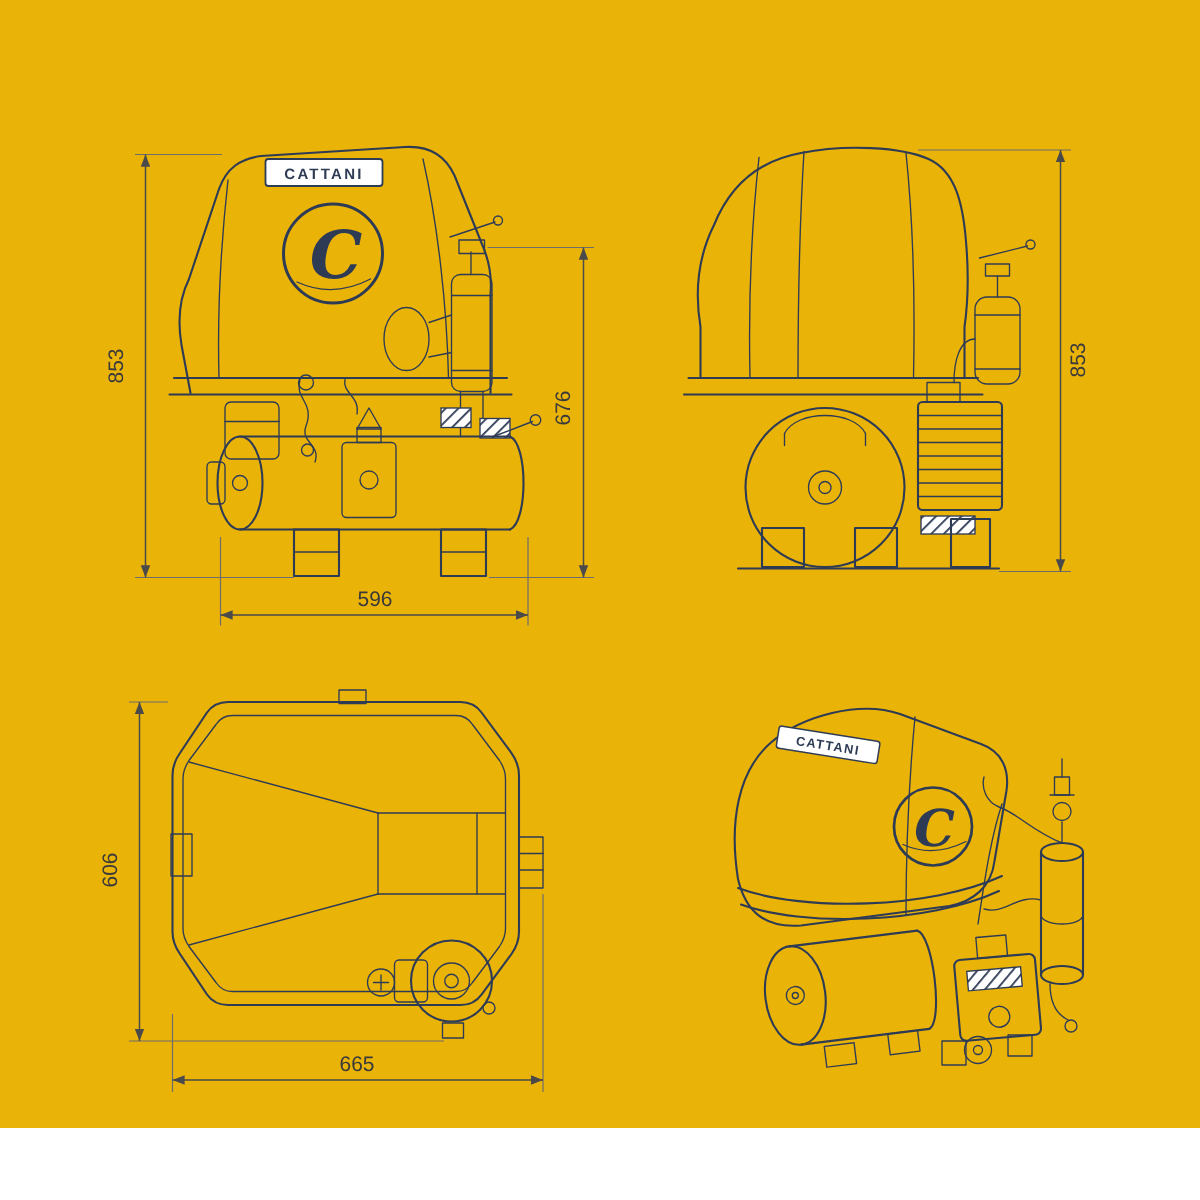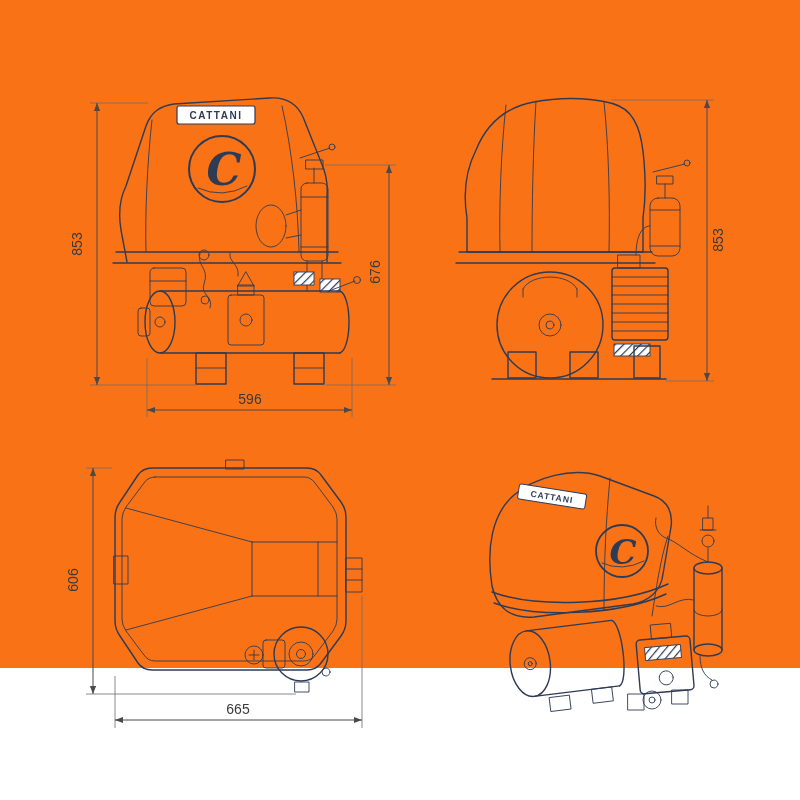--- a/index.html
+++ b/index.html
@@ -1,16 +1,16 @@
 <!DOCTYPE html>
 <html><head>
 <meta charset="utf-8">
 <style>
   html,body{margin:0;padding:0;background:#ffffff;width:800px;height:800px;overflow:hidden;}
-  .canvas{width:800px;height:668px;background:#f97316;position:relative;font-family:"Liberation Sans",sans-serif;}
+  .canvas{width:800px;height:752px;background:#eab308;position:relative;font-family:"Liberation Sans",sans-serif;}
   svg{display:block;}
   .ln{fill:none;stroke:#2e3b55;stroke-width:1.4;stroke-linecap:round;stroke-linejoin:round;}
   .fn{fill:none;stroke:#2e3b55;stroke-width:0.9;stroke-linecap:round;stroke-linejoin:round;}
   .dim{stroke:#4a4a4a;stroke-width:1;fill:none;}
   .ext{stroke:#6d6d6d;stroke-width:0.8;fill:none;}
   .dimtext{font-size:14px;fill:#3a3a3a;font-family:"Liberation Sans",sans-serif;}
   .brand{font-size:10px;font-weight:bold;letter-spacing:1.5px;fill:#2e3b55;text-anchor:middle;font-family:"Liberation Sans",sans-serif;}
   .brandsm{font-size:8.5px;font-weight:bold;letter-spacing:1px;fill:#2e3b55;text-anchor:middle;font-family:"Liberation Sans",sans-serif;}
   .logoC{font-size:44px;font-weight:bold;font-style:italic;fill:#2e3b55;text-anchor:middle;font-family:"DejaVu Serif",serif;}
   .logoCsm{font-size:34px;font-weight:bold;font-style:italic;fill:#2e3b55;text-anchor:middle;font-family:"DejaVu Serif",serif;}

